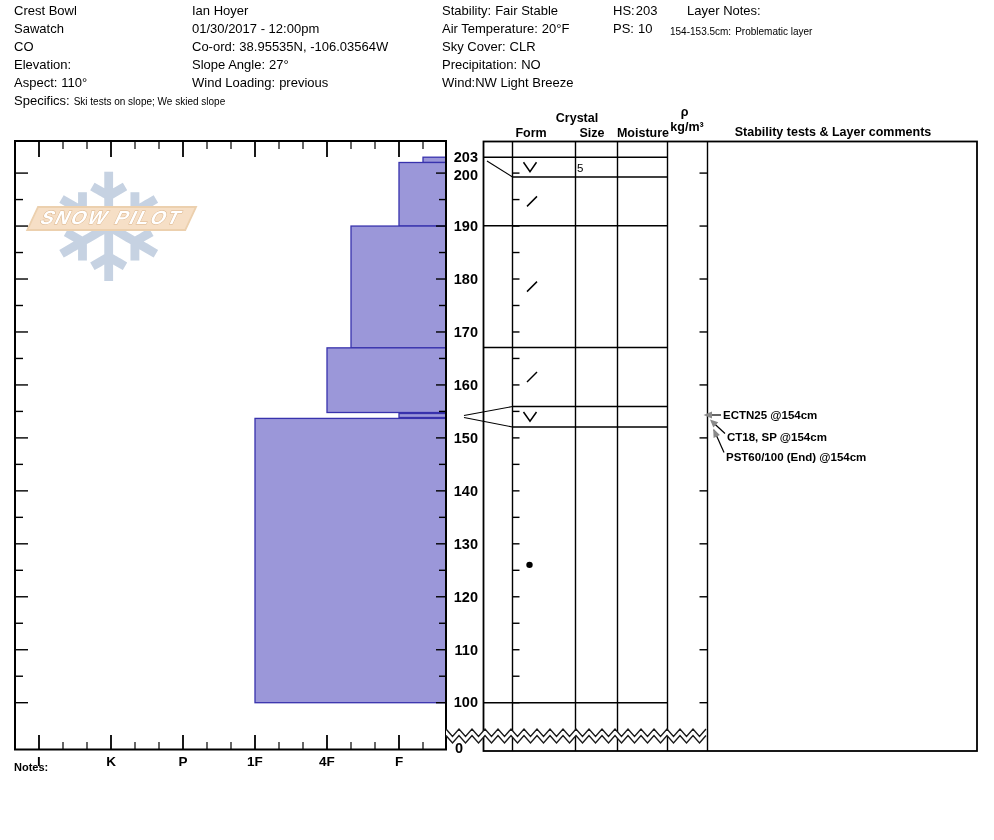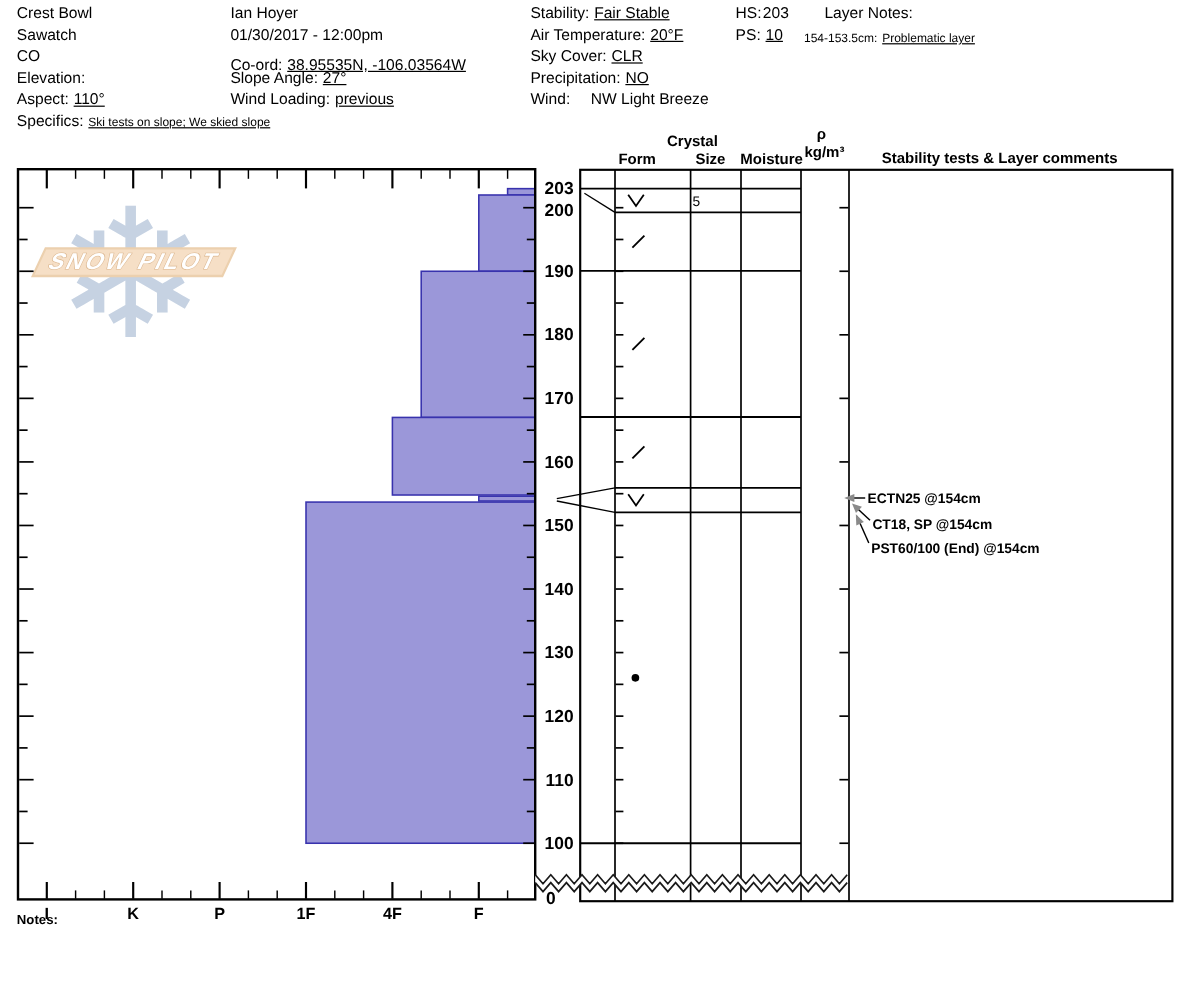--- a/index.html
+++ b/index.html
@@ -1,41 +1,41 @@
 <!DOCTYPE html>
 <html><head>
 <meta charset="utf-8">
 <style>
   html,body{margin:0;padding:0;}
   body{width:994px;height:840px;background:#ffffff;color:#000;
        font-family:"Liberation Sans",sans-serif;position:relative;overflow:hidden;}
   .line{position:absolute;font-size:13px;line-height:16px;white-space:pre;}
   .b{font-weight:normal;}
-  .v{margin-left:4px;text-decoration:underline;}
-  .v2{margin-left:17px;}
+  .v{margin-left:4px;}
+  .v2{margin-left:0;}
   .v0{margin-left:1px;}
   .sm{font-size:10px;}
   #chart-svg{position:absolute;left:0;top:0;}
   #chart-svg text{font-family:"Liberation Sans",sans-serif;}
   .notes{position:absolute;left:14px;top:761px;font-size:11px;font-weight:bold;}
 </style>
 </head>
 <body>
 
 <div>
   <div class="line" style="left:14px;top:3px"><span>Crest Bowl</span></div>
   <div class="line" style="left:14px;top:21px"><span>Sawatch</span></div>
   <div class="line" style="left:14px;top:39px"><span>CO</span></div>
   <div class="line" style="left:14px;top:57px"><span class="b">Elevation:</span><span class="v"></span></div>
   <div class="line" style="left:14px;top:75px"><span class="b">Aspect:</span><span class="v">110°</span></div>
   <div class="line" style="left:14px;top:93px"><span class="b">Specifics:</span><span class="v sm">Ski tests on slope; We skied slope</span></div>
 
   <div class="line" style="left:192px;top:3px"><span>Ian Hoyer</span></div>
   <div class="line" style="left:192px;top:21px"><span>01/30/2017 - 12:00pm</span></div>
-  <div class="line" style="left:192px;top:46px"><span class="b">Co-ord:</span><span class="v">38.95535N, -106.03564W</span></div>
+  <div class="line" style="left:192px;top:39px"><span class="b">Co-ord:</span><span class="v">38.95535N, -106.03564W</span></div>
   <div class="line" style="left:192px;top:57px"><span class="b">Slope Angle:</span><span class="v">27°</span></div>
   <div class="line" style="left:192px;top:75px"><span class="b">Wind Loading:</span><span class="v">previous</span></div>
 
   <div class="line" style="left:442px;top:3px"><span class="b">Stability:</span><span class="v">Fair Stable</span></div>
   <div class="line" style="left:442px;top:21px"><span class="b">Air Temperature:</span><span class="v">20°F</span></div>
   <div class="line" style="left:442px;top:39px"><span class="b">Sky Cover:</span><span class="v">CLR</span></div>
   <div class="line" style="left:442px;top:57px"><span class="b">Precipitation:</span><span class="v">NO</span></div>
   <div class="line" style="left:442px;top:75px"><span class="b">Wind:</span><span class="v2">NW Light Breeze</span></div>
 
   <div class="line" style="left:613px;top:3px"><span class="b">HS:</span><span class="v0">203</span></div>

